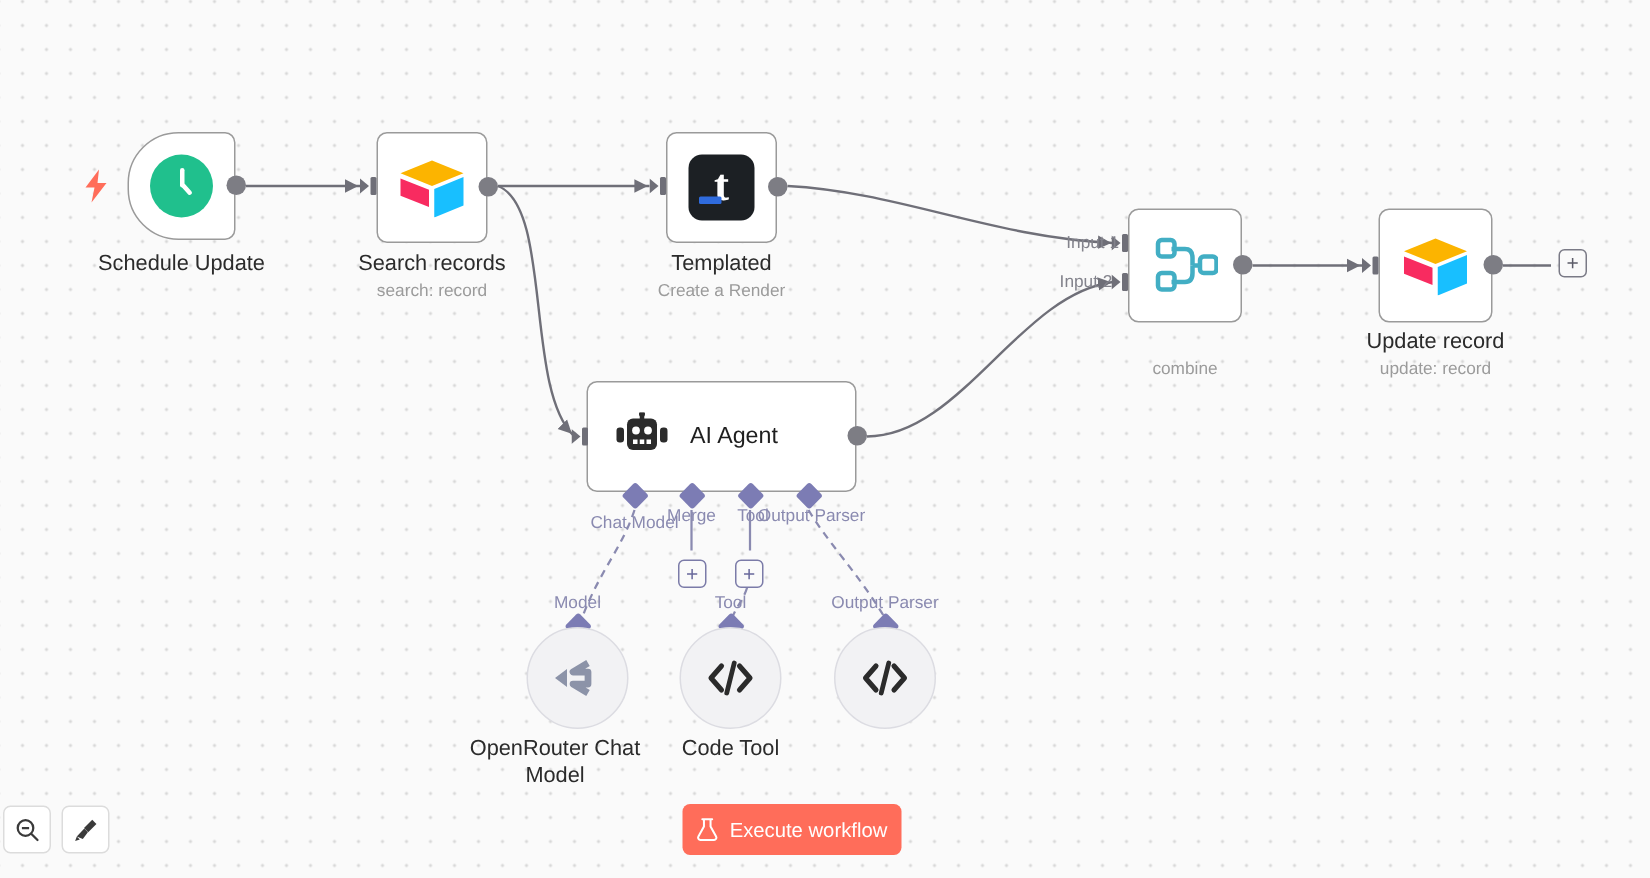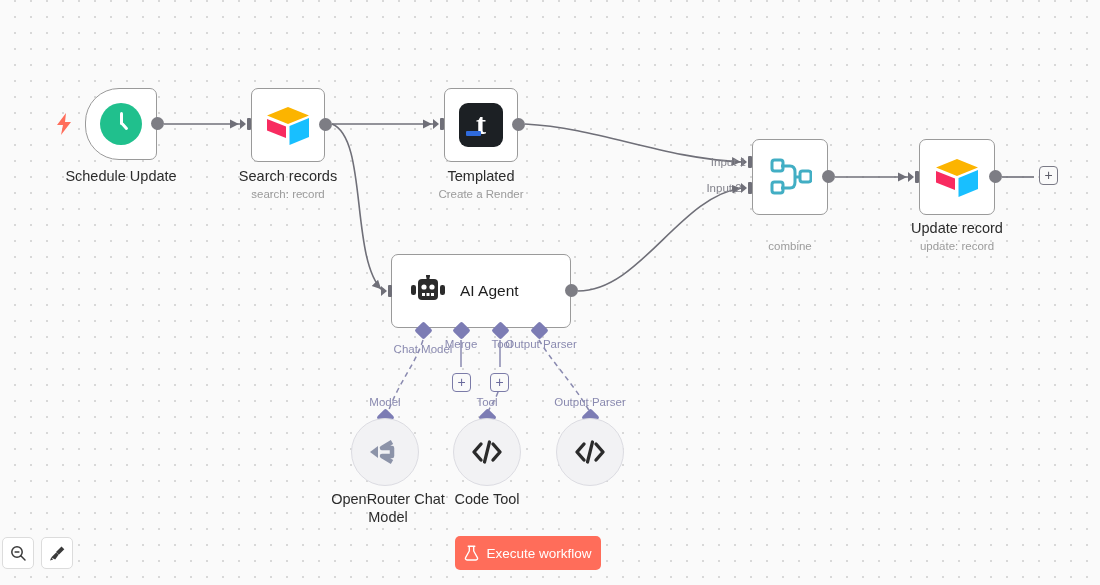--- a/index.html
+++ b/index.html
@@ -274,21 +274,21 @@
   <div class="diamond" style="left:379px; top:411px;"></div>
   <div class="diamond" style="left:481px; top:411px;"></div>
   <div class="diamond" style="left:584px; top:411px;"></div>
 
   <div class="subnode" style="left:351px; top:418px;">
     <svg width="34" height="30" viewBox="0 0 34 30">
       <path d="M24 5 L14 11 L24 11 L24 19 L14 19 L24 25" stroke="#8c93a8" stroke-width="4.5" fill="none" stroke-linejoin="round" stroke-linecap="butt"></path>
       <path d="M10 9 L10 21 L2 15 Z" fill="#8c93a8"></path>
     </svg>
   </div>
-  <div class="nlabel" style="left:308px; top:490px; width:160px;">
+  <div class="nlabel" style="left:290px; top:490px; width:160px;">
     <span>OpenRouter Chat</span><br>
     <span>Model</span>
   </div>
 
   <div class="subnode" style="left:453px; top:418px;">
     <svg width="32" height="26" viewBox="0 0 32 26">
       <path d="M10 5 L3 13 L10 21" stroke="#2b2b2b" stroke-width="3.4" fill="none" stroke-linecap="round" stroke-linejoin="round"></path>
       <path d="M22 5 L29 13 L22 21" stroke="#2b2b2b" stroke-width="3.4" fill="none" stroke-linecap="round" stroke-linejoin="round"></path>
       <path d="M18.5 3 L13.5 23" stroke="#2b2b2b" stroke-width="3.2" stroke-linecap="round"></path>
     </svg>

